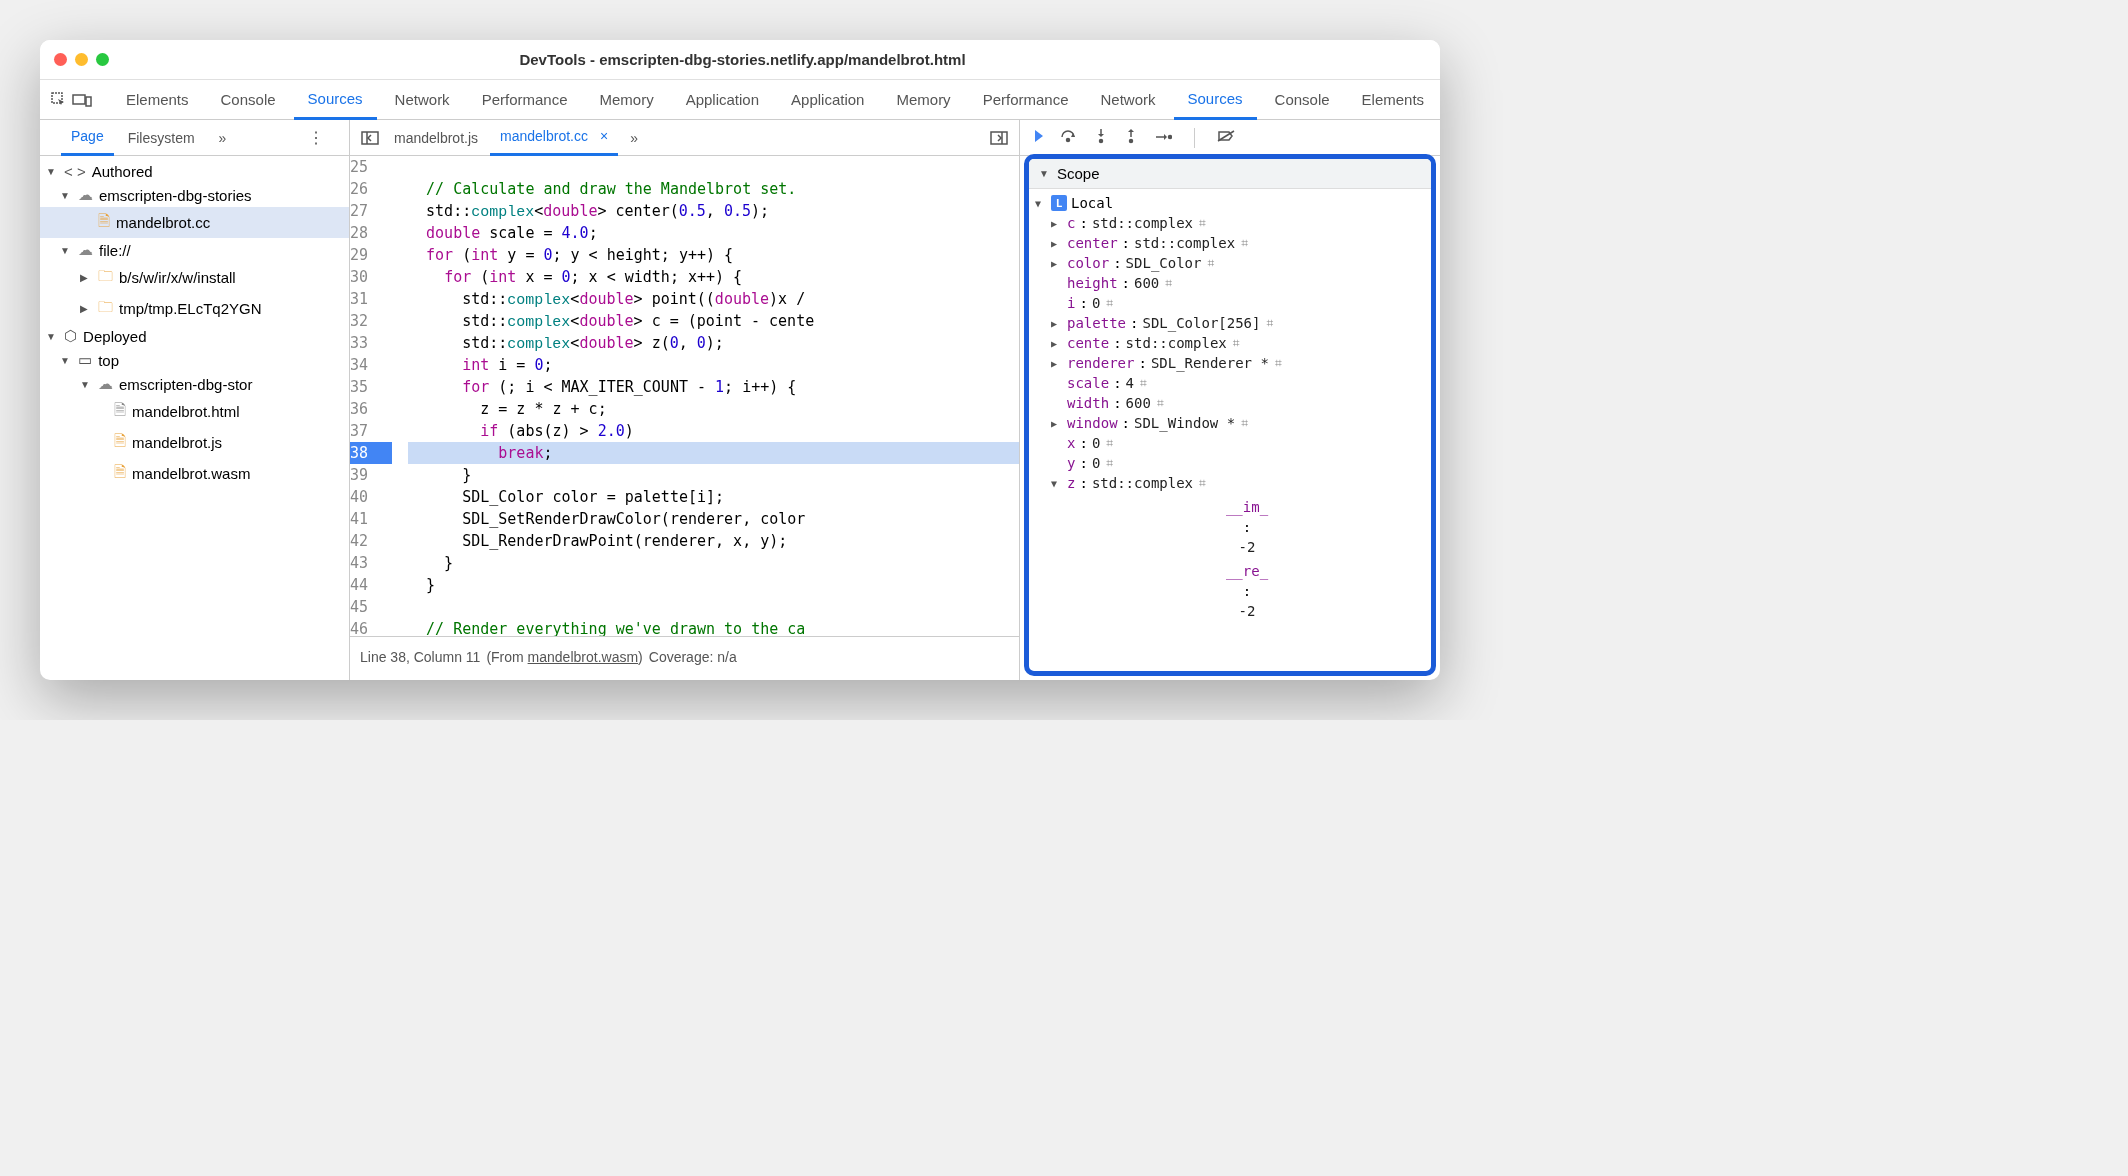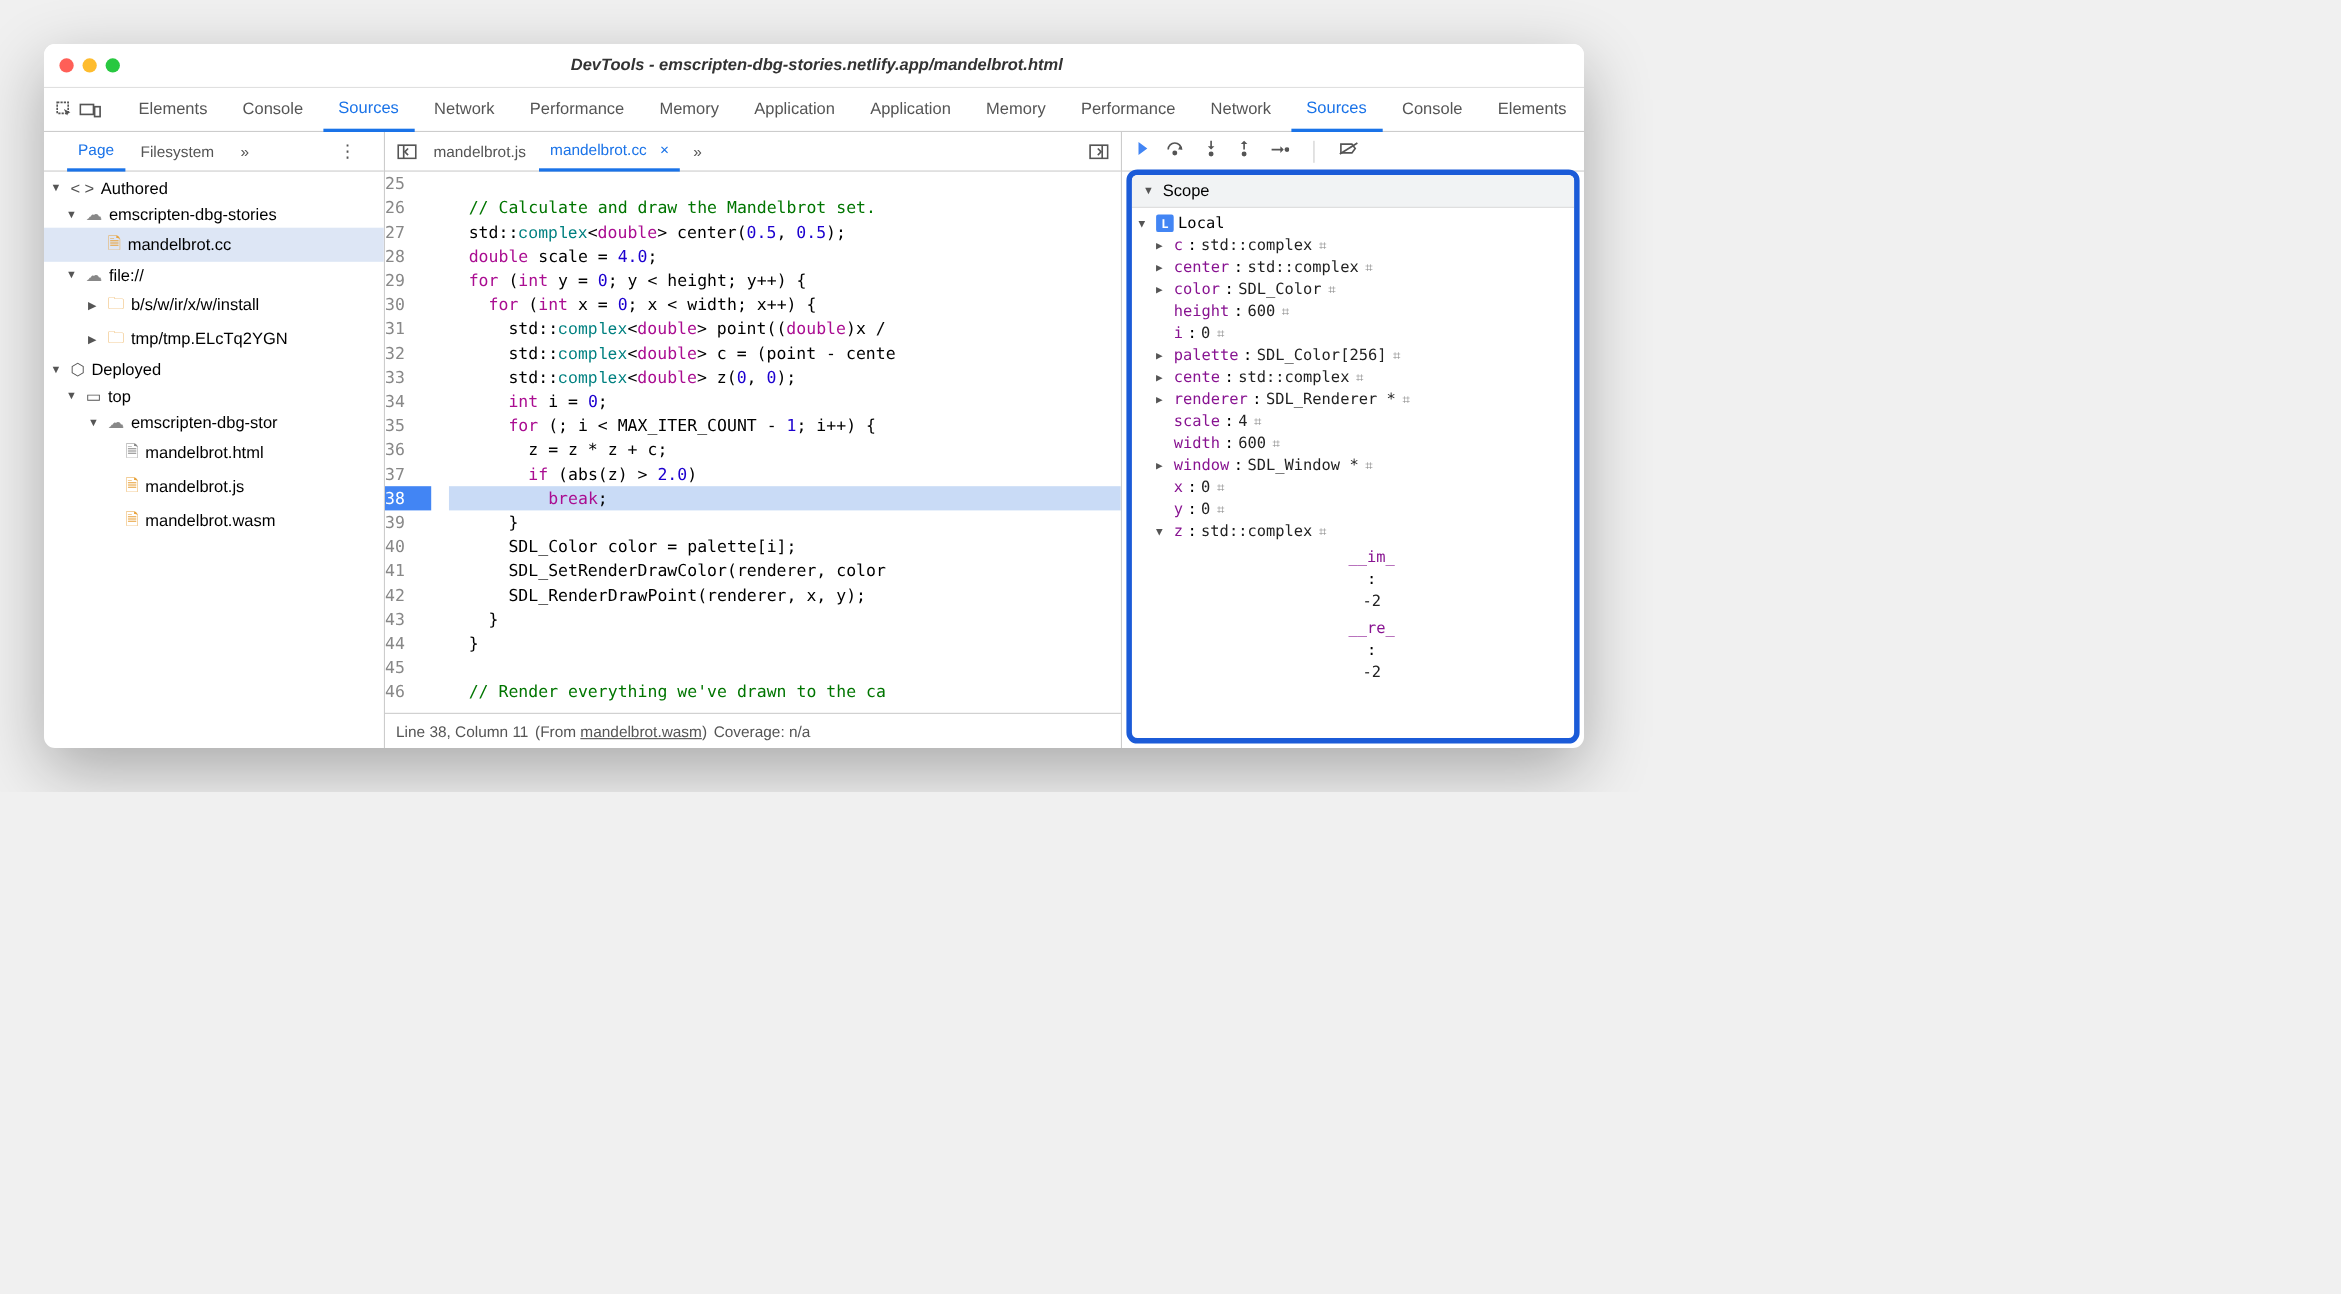--- a/index.html
+++ b/index.html
@@ -1,18 +1,18 @@
 <!DOCTYPE html>
 <html><head>
 <meta charset="utf-8">
 <style>
 * { box-sizing: border-box; margin: 0; padding: 0; }
 body { font-family: -apple-system, "Helvetica Neue", Arial, sans-serif; background: #f0f0f0; padding: 40px; }
 .window { width: 1400px; background: #fff; border-radius: 10px; box-shadow: 0 20px 60px rgba(0,0,0,0.3); overflow: hidden; }
-.titlebar { height: 40px; display: flex; align-items: center; padding: 0 14px; background: #fff; border-bottom: 1px solid #e0e0e0; font-style: italic; }
+.titlebar { height: 40px; display: flex; align-items: center; padding: 0 14px; background: #fff; border-bottom: 1px solid #e0e0e0; }
 .traffic { display: flex; gap: 8px; }
 .dot { width: 13px; height: 13px; border-radius: 50%; }
 .dot.red { background: #ff5f57; }
 .dot.yellow { background: #febc2e; }
 .dot.green { background: #28c840; }
 .title { flex: 1; text-align: center; font-weight: 600; font-size: 15px; color: #333; }
 .toolbar { height: 40px; display: flex; align-items: center; padding: 0 10px; border-bottom: 1px solid #ccc; gap: 4px; }
 .tool-icon { width: 24px; height: 24px; display: flex; align-items: center; justify-content: center; color: #555; cursor: pointer; }
 .divider { width: 1px; height: 20px; background: #ccc; margin: 0 6px; }
 .tab { padding: 0 14px; height: 40px; display: flex; align-items: center; font-size: 15px; color: #555; cursor: pointer; }
@@ -46,21 +46,21 @@
 .gutter div { height: 22px; line-height: 22px; }
 .lines { flex: 1; overflow: hidden; }
 .line { height: 22px; line-height: 22px; white-space: pre; }
 .line.hl { background: #c9dbf6; position: relative; }
 .line.hl::before { content: ""; position: absolute; left: -58px; width: 58px; height: 22px; background: #4285f4; clip-path: polygon(0 0, 85% 0, 100% 50%, 85% 100%, 0 100%); }
 .gutter div.hl-g { background: #4285f4; color: #fff; position: relative; }
 .cm { color: #007500; }
 .kw { color: #aa0d91; }
 .ty { color: #008080; font-family: Liberation Mono, monospace; }
 .num { color: #1c00cf; }
-.status { height: 32px; border-top: 1px solid #ccc; display: flex; align-items: center; padding: 12px 10px; font-size: 14px; color: #555; gap: 6px; }
+.status { height: 44px; border-top: 1px solid #ccc; display: flex; align-items: flex-start; padding: 12px 10px; font-size: 14px; color: #555; gap: 6px; }
 .link { text-decoration: underline; }
 .right-pane { width: 420px; display: flex; flex-direction: column; }
 .debug-bar { height: 36px; display: flex; align-items: center; border-bottom: 1px solid #ccc; padding: 0 8px; gap: 16px; }
 .dbg-icon { color: #555; cursor: pointer; }
 .dbg-icon.play { color: #4285f4; }
 .scope-wrap { flex: 1; border: 5px solid #1b5bd8; border-radius: 10px; margin: -2px 4px 4px 4px; overflow: auto; font-size: 15px; }
 .scope-hdr { background: #f1f3f4; padding: 6px 10px; display: flex; align-items: center; gap: 6px; font-weight: 400; border-bottom: 1px solid #ddd; }
 .scope-body { padding: 4px 6px; font-family: Menlo, Consolas, monospace; font-size: 14px; }
 .scope-row { display: flex; align-items: center; gap: 4px; padding: 2px 0; }
 .si-1 { padding-left: 16px; }

